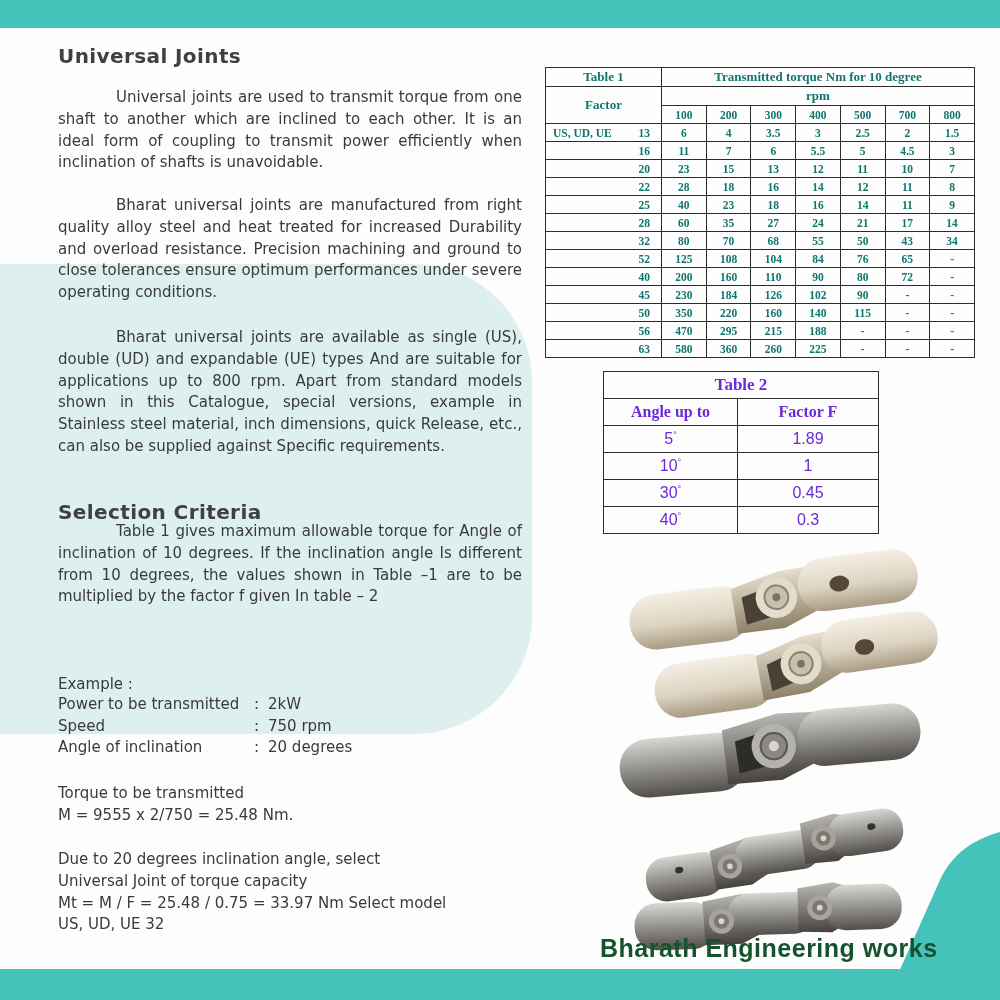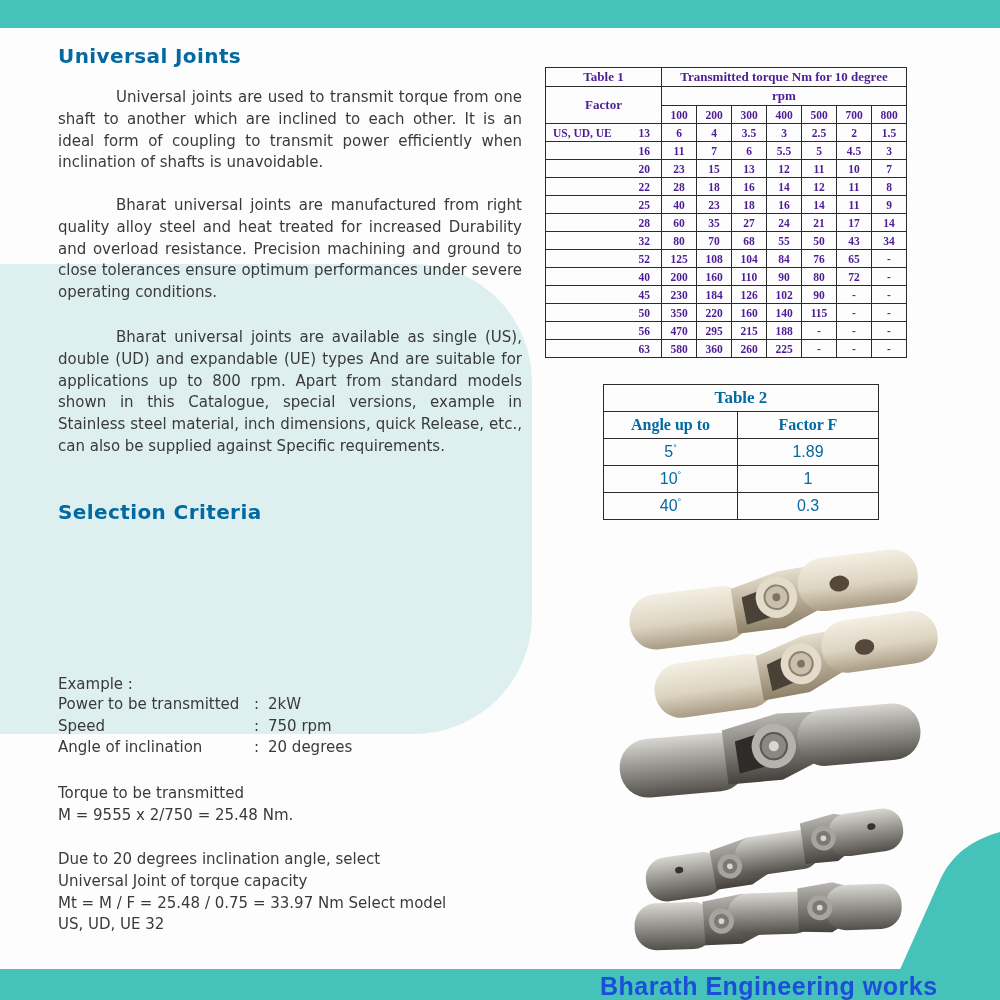--- a/index.html
+++ b/index.html
@@ -5,47 +5,47 @@
   html,body{margin:0;padding:0;background:#ffffff;}
   .page{position:relative;width:1000px;height:1000px;background:#fdfdfd;overflow:hidden;
         font-family:"DejaVu Sans",sans-serif;}
   
   .top-band{position:absolute;left:0;top:0;width:1000px;height:28px;background:#45c3bb;}
   .pale-blob{position:absolute;left:-80px;top:264px;width:612px;height:470px;background:#ddf0ef;
              border-radius:0 118px 118px 0;}
   .bottom-shapes{position:absolute;left:0;top:826px;width:1000px;height:174px;}
   
   .leftcol{position:absolute;left:58px;width:464px;color:#3a3a3a;}
-  .h1{font-size:20px;font-weight:bold;color:#0369a1;letter-spacing:.4px;}
+  .h1{font-size:20px;font-weight:bold;color:#404040;letter-spacing:.4px;}
   .para{font-size:15px;line-height:21.8px;text-align:justify;text-indent:58px;}
   .ex-title{font-size:15px;margin-bottom:1px;}
   .ex-row{display:grid;grid-template-columns:196px 14px auto;font-size:15px;line-height:21.6px;}
   .plain-line{font-size:15px;line-height:21.8px;}
   
-  .t1{position:absolute;left:545px;top:67px;border-collapse:collapse;table-layout:fixed;width:362px;
-      font-family:"Liberation Serif",serif;font-weight:bold;color:#4c1d95;}
+  .t1{position:absolute;left:545px;top:67px;border-collapse:collapse;table-layout:fixed;width:430px;
+      font-family:"Liberation Serif",serif;font-weight:bold;color:#0f766e;}
   .t1 td{border:1px solid #2b2b2b;text-align:center;padding:0;height:17px;font-size:11.5px;}
   .t1 .hd{font-size:13px;height:18px;}
   .t1 .model-col{width:116px;}
   .t1 td.t1-model{padding:0 11px 0 7px;}
   .t1 td.t1-model .mflex{display:flex;justify-content:space-between;}
   
-  .t2{position:absolute;left:603px;top:384px;border-collapse:collapse;table-layout:fixed;width:276px;
-      color:#0369a1;}
+  .t2{position:absolute;left:603px;top:371px;border-collapse:collapse;table-layout:fixed;width:276px;
+      color:#6d28d9;}
   .t2 td{border:1.6px solid #2b2b2b;text-align:center;padding:0;height:26px;}
   .t2 .tt{font-family:"Liberation Serif",serif;font-weight:bold;font-size:17px;}
   .t2 .th{font-family:"Liberation Serif",serif;font-weight:bold;font-size:16px;margin-top:28px;}
   .t2 .val{font-family:"Liberation Sans",sans-serif;font-size:16px;}
   .t2 sup{font-size:9px;}
   .t2 .c1{width:134px;}
   
   .photo{position:absolute;}
   
-  .brand{position:absolute;left:600px;top:972px;font-family:"Liberation Sans",sans-serif;
-         font-weight:bold;font-size:25px;letter-spacing:.5px;color:#1d4ed8;}
+  .brand{position:absolute;left:600px;top:934px;font-family:"Liberation Sans",sans-serif;
+         font-weight:bold;font-size:25px;letter-spacing:.5px;color:#14532d;}
 </style>
 </head>
 <body>
 
 <div class="page">
 
   <div class="top-band"></div>
   <div class="pale-blob"></div>
   <svg class="bottom-shapes" viewBox="0 0 1000 174" width="1000" height="174">
     <path d="M1000 6 C 972 14 952 28 940 54 L 898 148 L 1000 148 Z" fill="#45c3bb"></path>
@@ -77,20 +77,21 @@
 
   <div class="leftcol" style="top:44px">
     <div class="h1">Universal Joints</div>
   </div>
   <div class="leftcol para" style="top:87px">Universal joints are used to transmit torque from one shaft to another which are inclined to each other. It is an ideal form of coupling to transmit power efficiently when inclination of shafts is unavoidable.</div>
   <div class="leftcol para" style="top:195px">Bharat universal joints are manufactured from right quality alloy steel and heat treated for increased Durability and overload resistance. Precision machining and ground to close tolerances ensure optimum performances under severe operating conditions.</div>
   <div class="leftcol para" style="top:327px">Bharat universal joints are available as single (US), double (UD) and expandable (UE) types And are suitable for applications up to 800 rpm. Apart from standard models shown in this Catalogue, special versions, example in Stainless steel material, inch dimensions, quick Release, etc., can also be supplied against Specific requirements.</div>
   <div class="leftcol" style="top:500px">
     <div class="h1">Selection Criteria</div>
   </div>
+  <div class="leftcol para" style="top:521px">Table 1 gives maximum allowable torque for Angle of inclination of 10 degrees. If the inclination angle Is different from 10 degrees, the values shown in Table –1 are to be multiplied by the factor f given In table – 2</div>
 
   <div class="leftcol" style="top:675px">
     <div class="ex-title">Example :</div>
     <div class="ex-row">
       <span>Power to be transmitted</span>
       <span>:</span>
       <span>2kW</span>
     </div>
     <div class="ex-row">
       <span>Speed</span>
@@ -362,20 +363,24 @@
     <tbody>
         <tr>
           <td class="val"><span>5</span><sup>°</sup></td>
           <td class="val">1.89</td>
         </tr>
         <tr>
           <td class="val"><span>10</span><sup>°</sup></td>
           <td class="val">1</td>
         </tr>
         <tr>
+          <td class="val"><span>30</span><sup>°</sup></td>
+          <td class="val">0.45</td>
+        </tr>
+        <tr>
           <td class="val"><span>40</span><sup>°</sup></td>
           <td class="val">0.3</td>
         </tr>
       </tbody>
   </table>
 
   <svg class="photo" style="left:626px;top:546px;transform:rotate(-7deg)" width="296" height="112" viewBox="0 0 300 105">
     <rect x="2" y="30" width="122" height="56" rx="27" fill="url(#gcream)"></rect>
     <path d="M108 34 L158 22 L200 20 L204 62 L158 80 L110 80 Z" fill="url(#gcreamy)"></path>
     <path d="M118 44 L150 36 L152 66 L120 72 Z" fill="#4a4136"></path>

